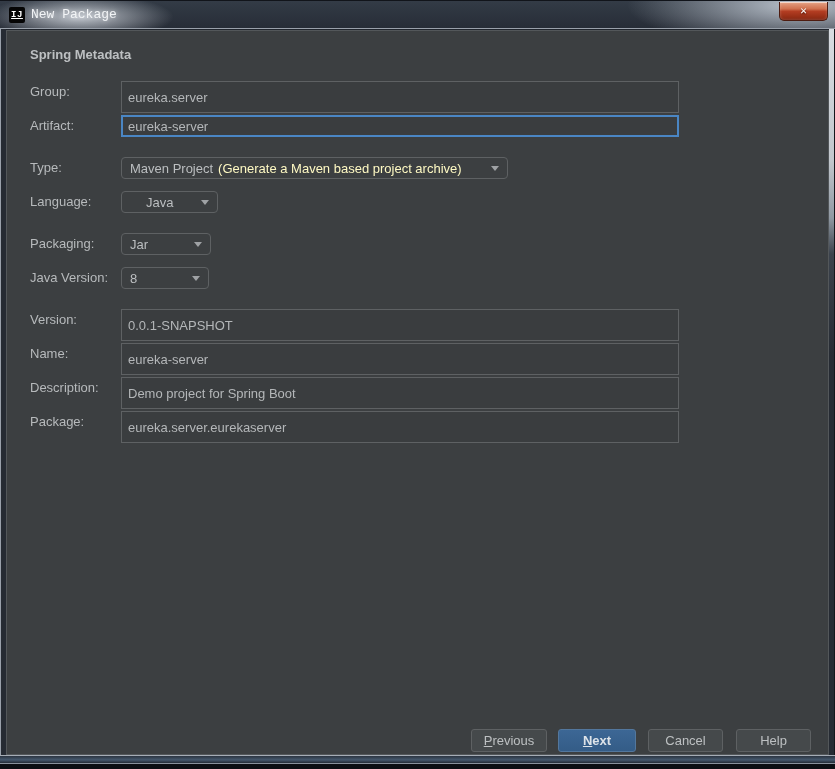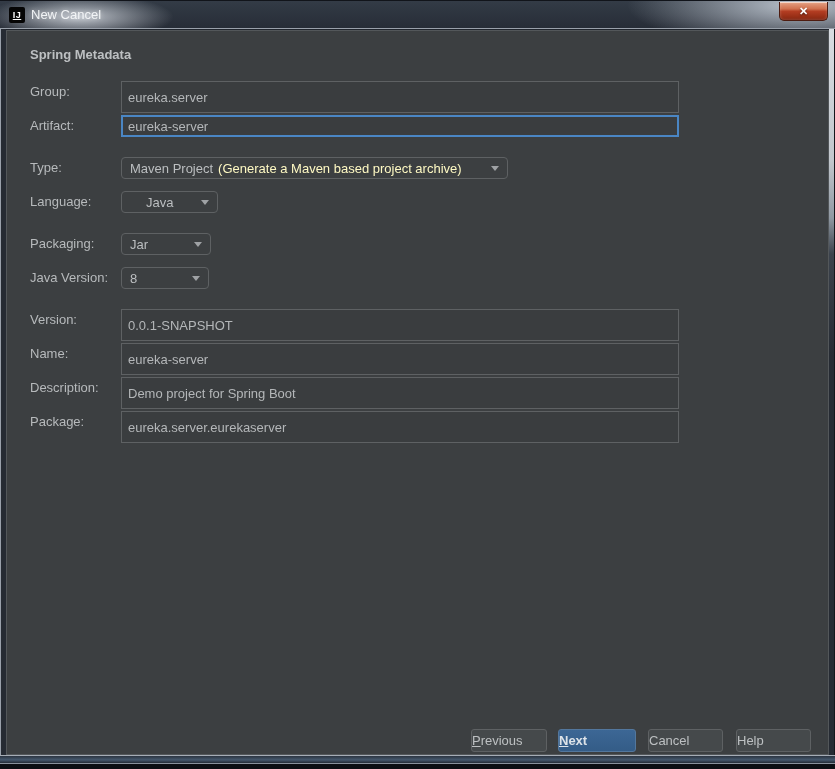--- a/index.html
+++ b/index.html
@@ -10,20 +10,21 @@
     border-top:1px solid #11141a;
   }
   
   .titlebar{
     position:absolute;left:0;top:0;width:835px;height:28px;
     background:
       radial-gradient(130px 32px at 80px 16px, rgba(228,233,240,0.80), rgba(228,233,240,0) 72%),
       radial-gradient(240px 60px at 800px 4px, rgba(210,218,228,0.85), rgba(210,218,228,0) 72%),
       linear-gradient(#333b46, #272d37);
     border-bottom:1px solid #99a0aa;
+    font-family:Liberation Mono, monospace;
   }
   .app-icon{
     position:absolute;left:9px;top:6px;width:16px;height:16px;background:#050505;
     border-radius:2px;display:flex;align-items:center;justify-content:center;
   }
   .app-icon span{
     color:#ffffff;font-size:9px;font-weight:bold;letter-spacing:0.5px;
     text-decoration:underline;line-height:1;
   }
   .title-text{
@@ -89,21 +90,21 @@
   .combo .arrow{
     margin-left:auto;width:0;height:0;
     border-left:4px solid transparent;border-right:4px solid transparent;
     border-top:5px solid #9fa2a5;
   }
   
   .btn{
     position:absolute;top:698px;height:23px;
     background:#45494b;border:1px solid #5e6163;border-radius:3px;
     color:#bdc0c2;font-size:13px;font-family:"Liberation Sans", sans-serif;
-    display:flex;align-items:center;justify-content:flex-start;cursor:pointer;
+    display:flex;align-items:center;justify-content:center;cursor:pointer;
   }
   .btn .mn{text-decoration:underline;}
   .btn-previous{left:464px;width:76px;}
   .btn-next{
     left:551px;width:78px;
     background:linear-gradient(#3c6795,#345c87);border:1px solid #53779d;
     color:#dde3e9;font-weight:bold;
   }
   .btn-cancel{left:641px;width:75px;}
   .btn-help{left:729px;width:75px;}
@@ -116,21 +117,21 @@
 </style>
 </head>
 <body>
 
 <div class="window">
 
   <div class="titlebar">
     <div class="app-icon">
       <span>IJ</span>
     </div>
-    <div class="title-text">New Cancel</div>
+    <div class="title-text">New Package</div>
     <div class="close-btn">
       <span>✕</span>
     </div>
   </div>
 
   <div class="frame-left"></div>
   <div class="frame-right"></div>
   <div class="frame-bottom">
     <div class="sheen"></div>
   </div>

